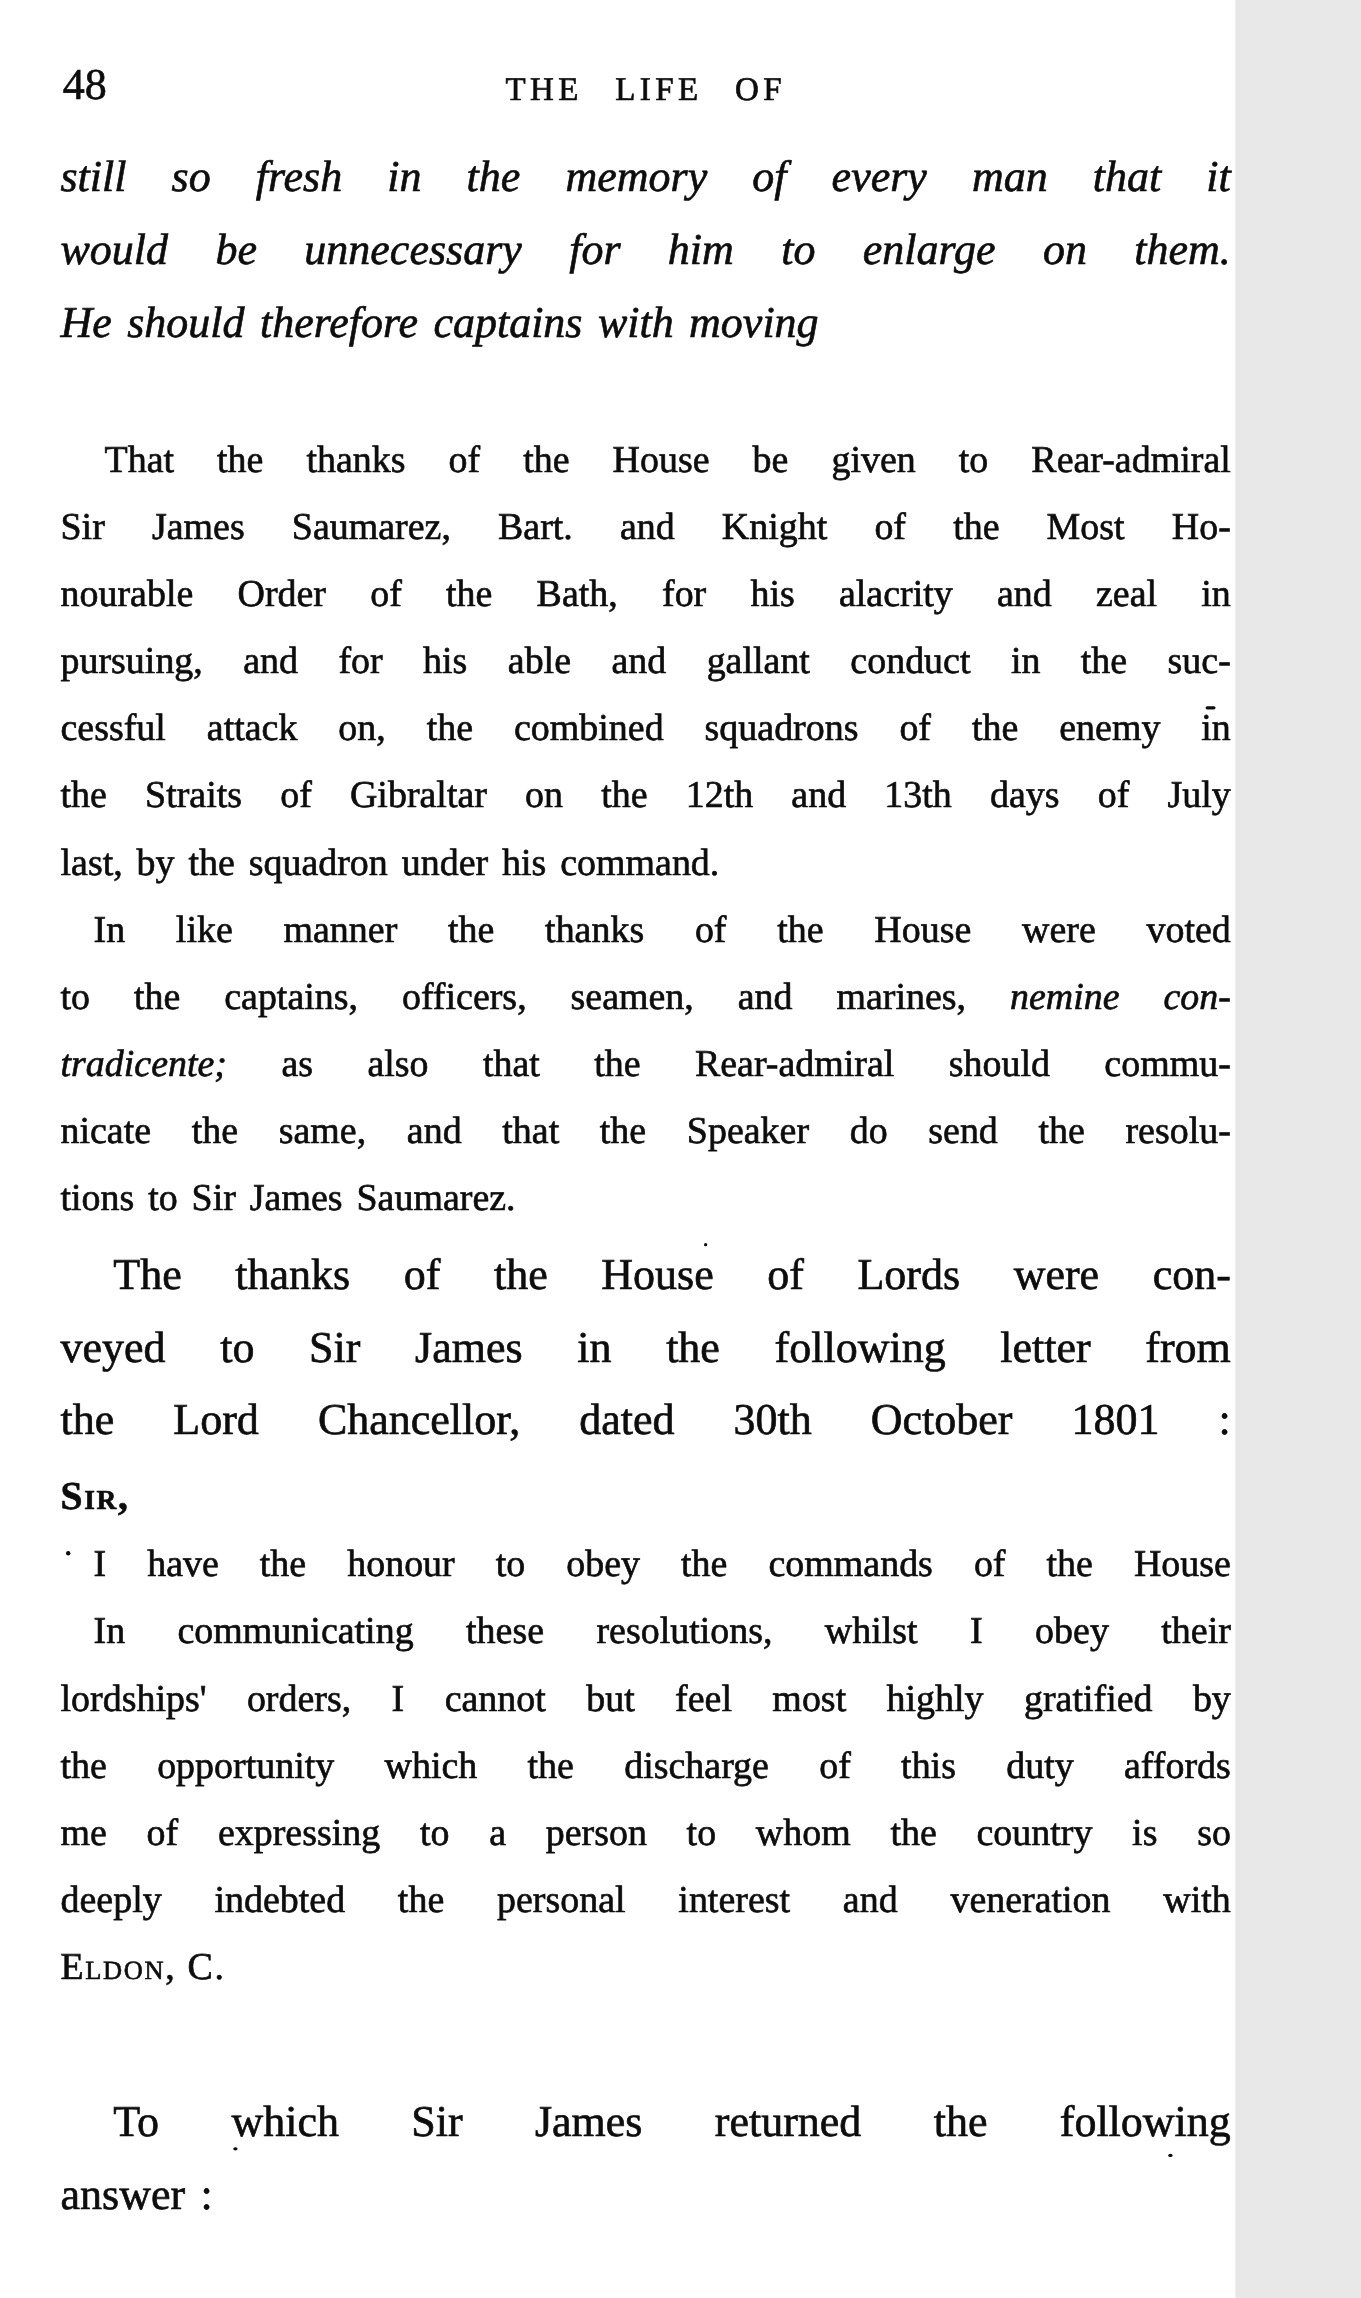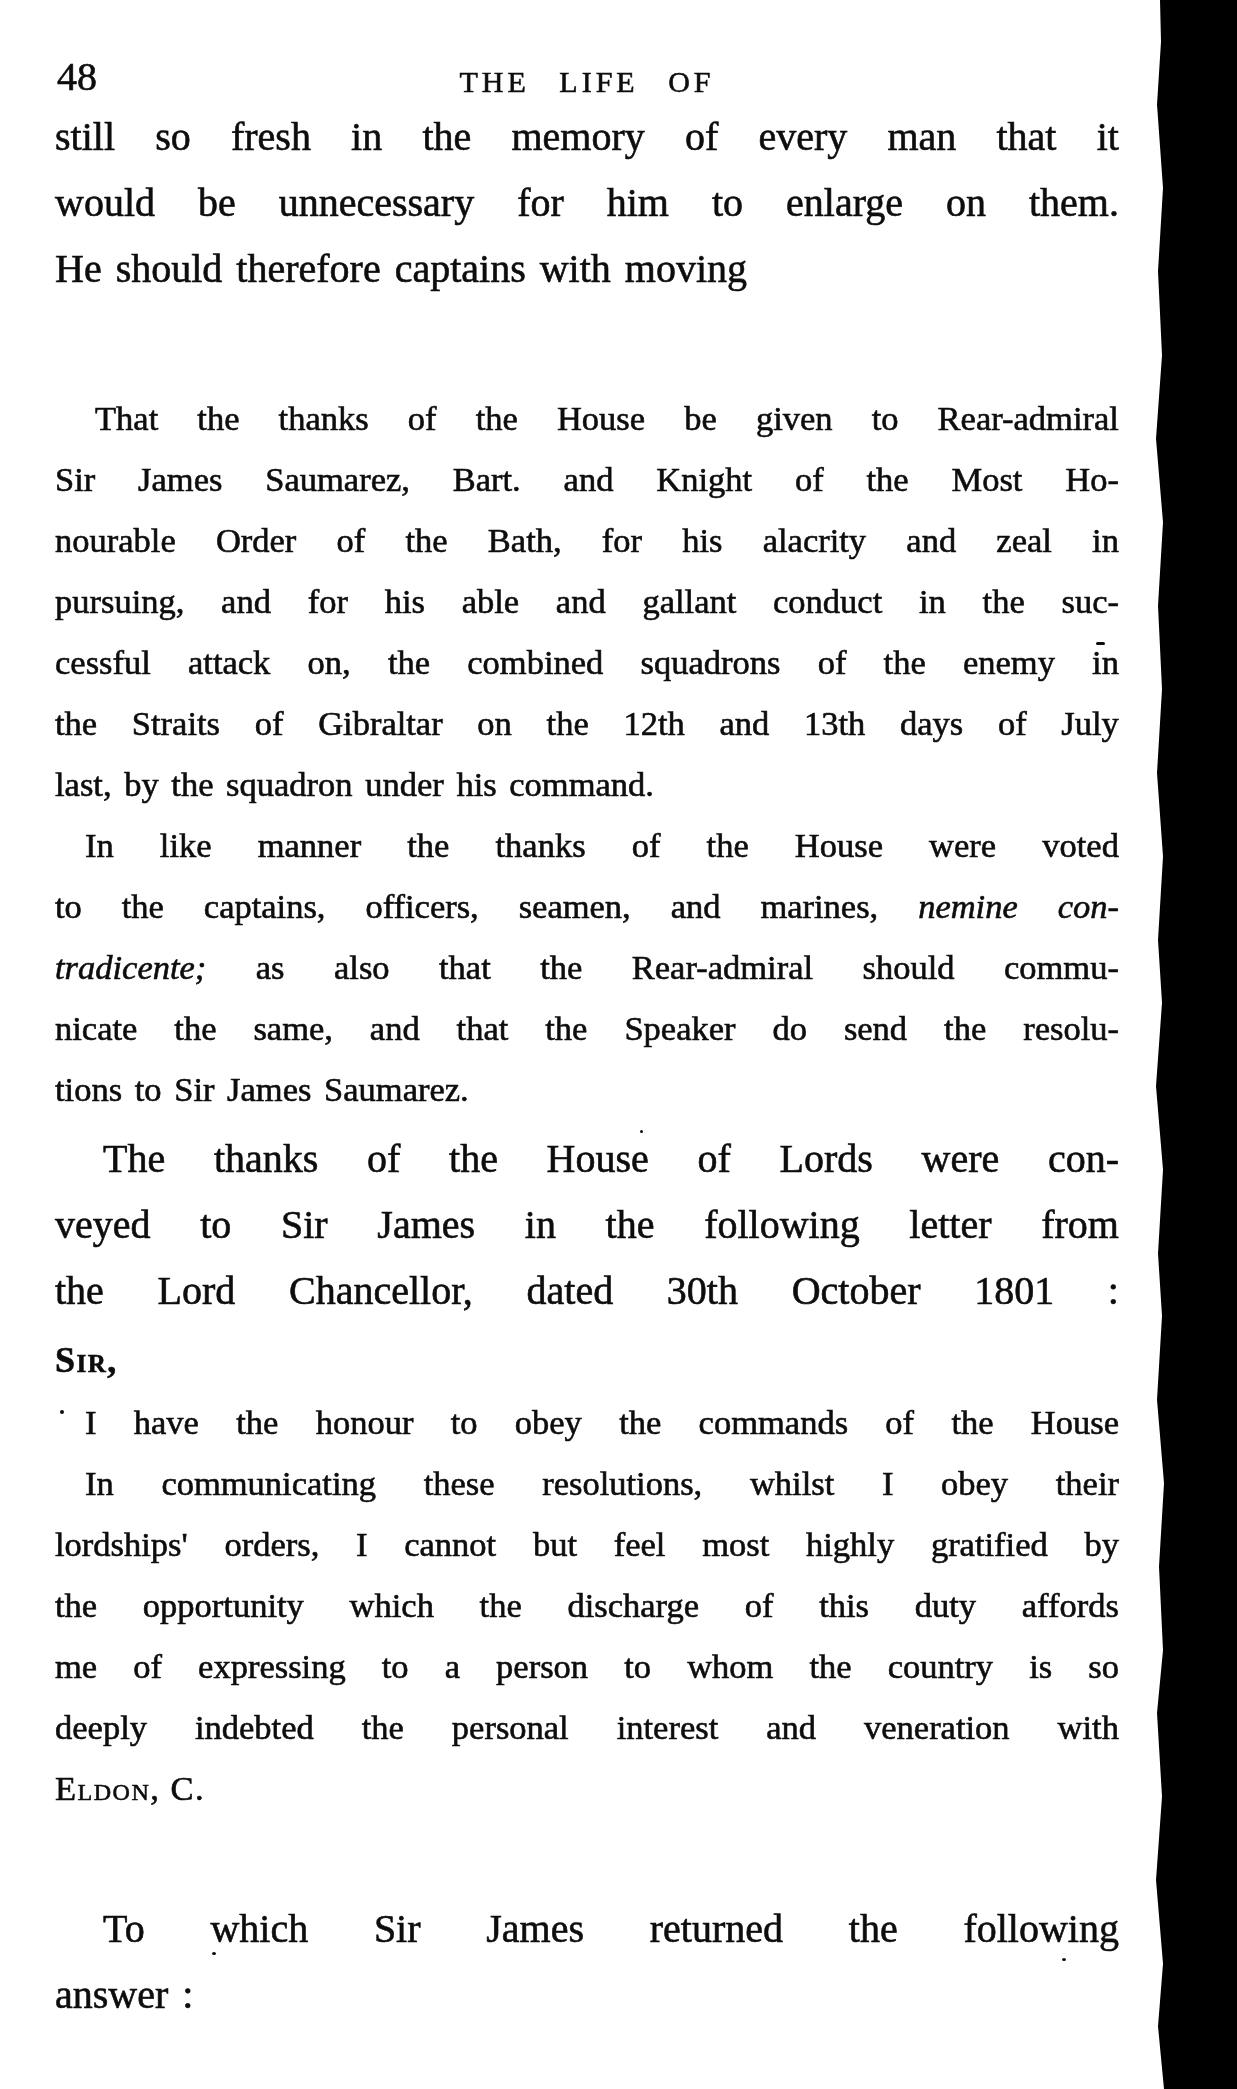--- a/index.html
+++ b/index.html
@@ -3,41 +3,41 @@
 <meta charset="utf-8">
 <style>
   :root{
     --paper:#ffffff;
     --ink:#0d0d0d;
     --band:#000000;
   }
   html,body{margin:0;padding:0;background:#e8e8e8;}
   .page{
     position:relative;
-    width:1237px;height:2089px;
+    width:1123px;height:2089px;
     background:var(--paper);
     color:var(--ink);
     font-family:"Liberation Serif","DejaVu Serif",serif;
     overflow:hidden;
     -webkit-text-stroke:0.6px var(--ink);
   }
   
   .page-number{
     position:absolute;left:57px;top:54px;
     font-size:40px;line-height:46px;
   }
   .running-title{
     position:absolute;left:55px;top:62px;width:1064px;
     text-align:center;
     font-size:30px;line-height:40px;
     letter-spacing:4px;word-spacing:18px;
   }
   
   .blk{position:absolute;left:55px;width:1064px;}
-  .blk-para-1{top:104px;}
+  .blk-para-1{top:128px;font-style:italic;}
   .blk-quote-1{top:388px;}
   .blk-para-2{top:1126px;}
   .blk-salutation{top:1336px;}
   .blk-letter{top:1392px;}
   .blk-para-3{top:1896px;}
 
   .body .line{height:66px;line-height:66px;font-size:40px;}
   .quote .line{height:61px;line-height:61px;font-size:34.5px;}
 
   .line.just{display:flex;justify-content:space-between;align-items:baseline;}

